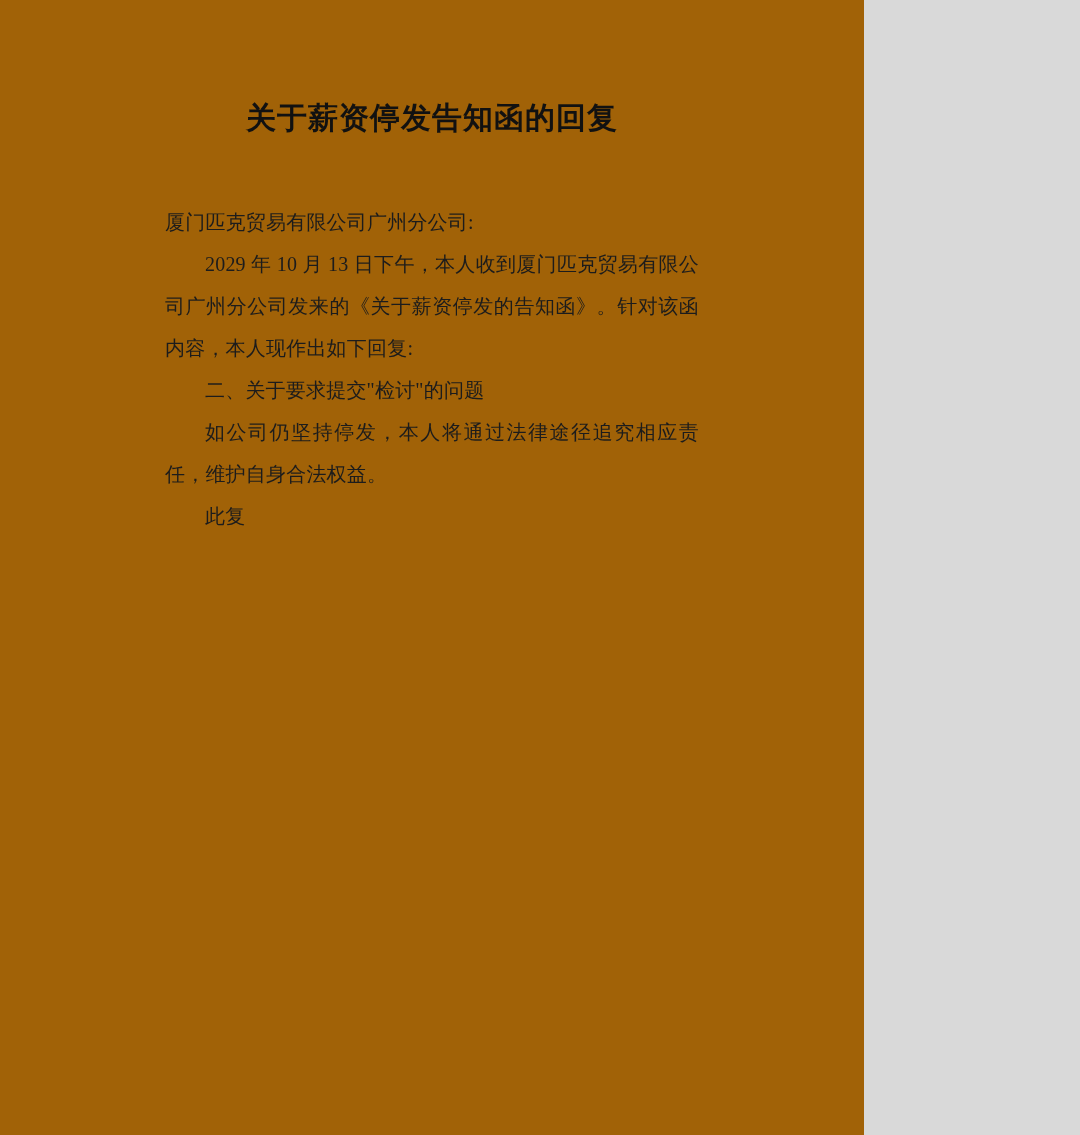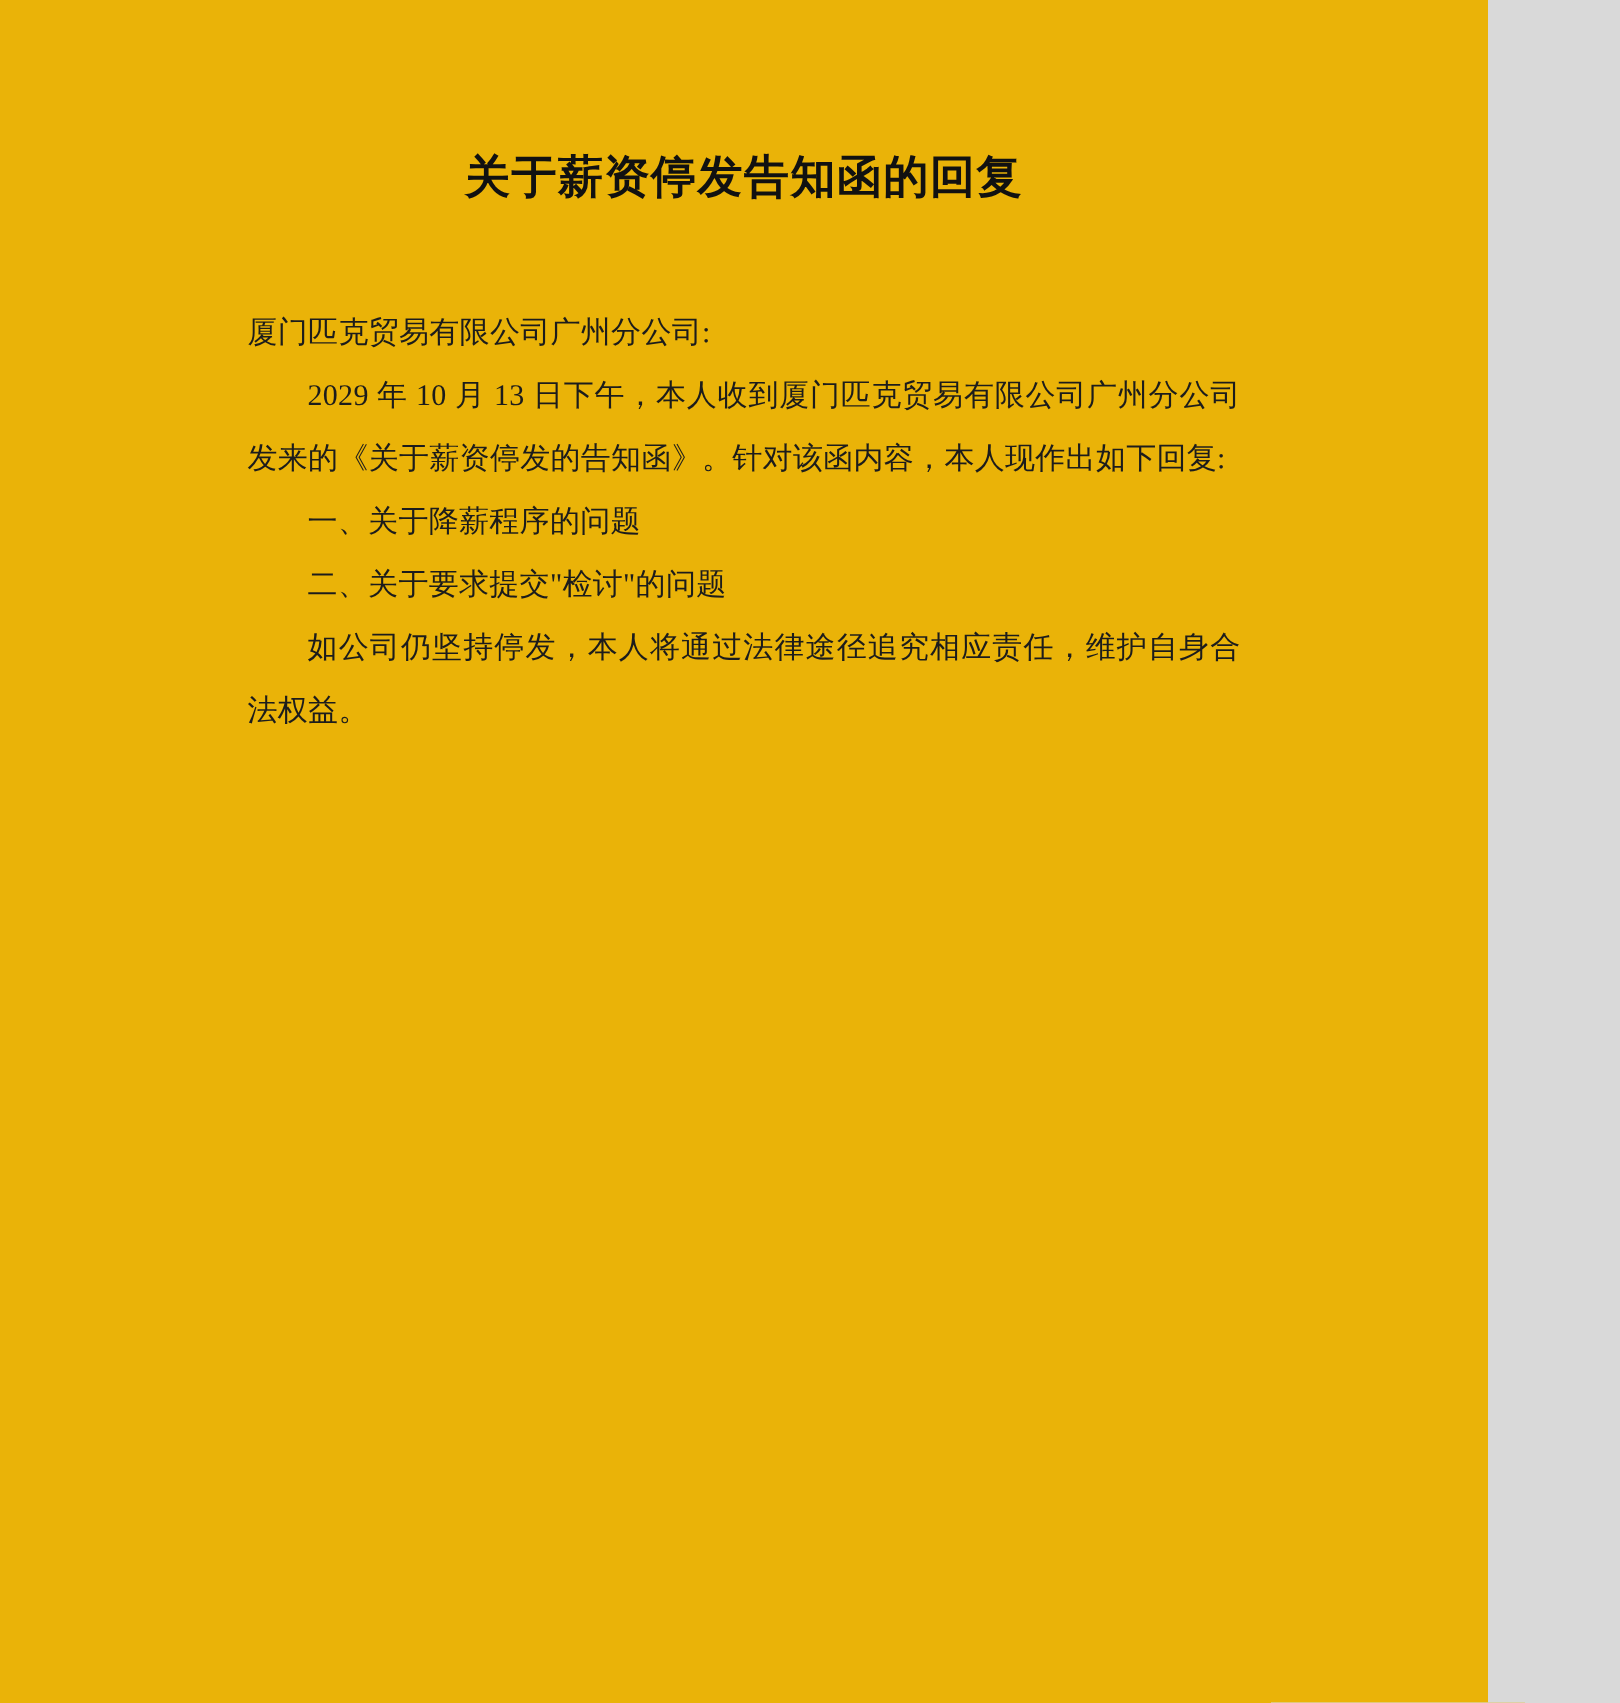--- a/index.html
+++ b/index.html
@@ -2,23 +2,23 @@
 <html lang="zh"><head>
 <meta charset="utf-8">
 <style>
   html, body {
     margin: 0;
     padding: 0;
     background: #d9d9d9;
   }
   .page {
     position: relative;
-    width: 992px;
+    width: 864px;
     height: 1135px;
-    background: #eab308;
+    background: #a16207;
     box-sizing: border-box;
     overflow: hidden;
     font-family: "Liberation Serif", "DejaVu Serif", serif;
     color: #1a1a1a;
   }
   .doc-title {
     text-align: center;
     font-family: "Liberation Sans", "DejaVu Sans", sans-serif;
     font-weight: bold;
     font-size: 30px;
@@ -59,25 +59,25 @@
 <div class="page">
 
   <h1 class="doc-title">关于薪资停发告知函的回复</h1>
 
   <div class="body-wrap">
 
     <p class="para addressee">厦门匹克贸易有限公司广州分公司:</p>
 
     <p class="para indent">2029 年 10 月 13 日下午，本人收到厦门匹克贸易有限公司广州分公司发来的《关于薪资停发的告知函》。针对该函内容，本人现作出如下回复:</p>
 
-    <p class="para section-head">一、关于降薪程序的问题</p>
 
 
     <p class="para section-head">二、关于要求提交"检讨"的问题</p>
 
 
 
     <p class="para indent">如公司仍坚持停发，本人将通过法律途径追究相应责任，维护自身合法权益。</p>
 
+    <p class="para indent tail">此复</p>
 
   </div>
 
 </div>
 
 </body></html>

